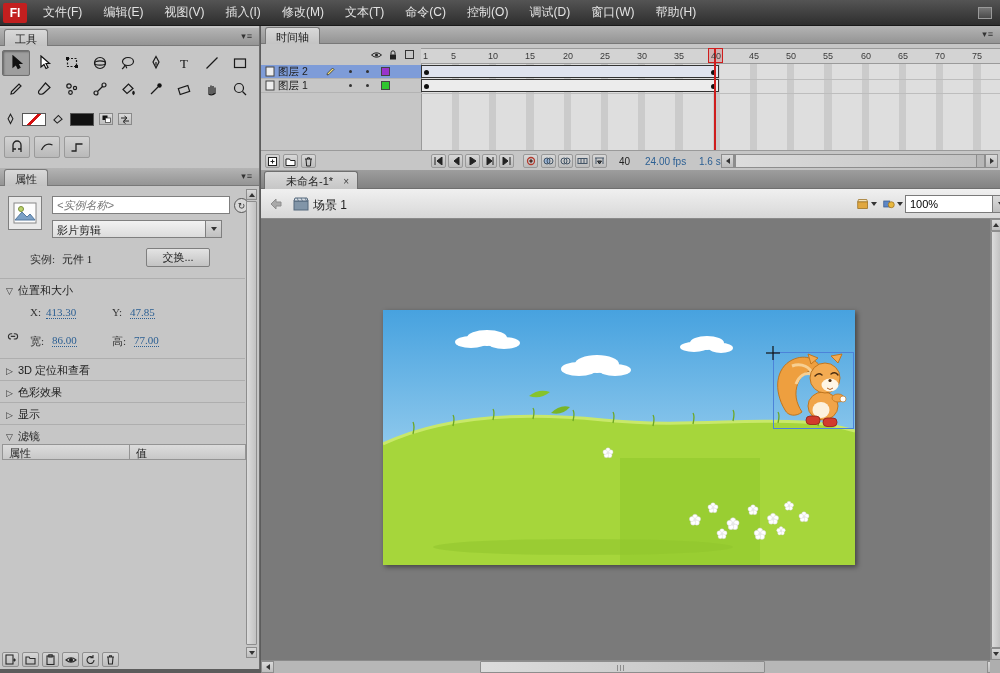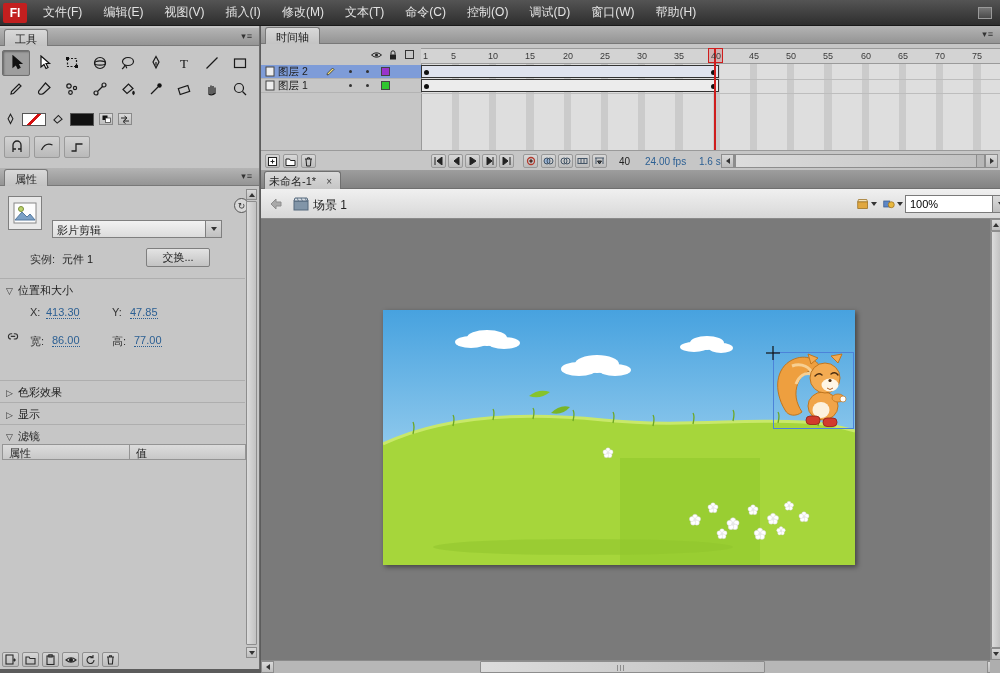--- a/index.html
+++ b/index.html
@@ -45,21 +45,21 @@
   #instance-behavior { left:234px; top:172px; width:15px; height:15px; border:1px solid #555; border-radius:50%; background:#d8d8d8; display:flex; align-items:center; justify-content:center; font-size:9px; color:#333; cursor:pointer; }
   #symbol-type { left:52px; top:194px; width:170px; height:18px; border:1px solid #7f7f7f; background:linear-gradient(#f2f2f2,#dcdcdc); font-size:11px; padding:2px 4px; cursor:pointer; }
   #symbol-type .arrow-box { position:absolute; right:0; top:0; width:16px; height:16px; border-left:1px solid #7f7f7f; background:linear-gradient(#dcdcdc,#c0c0c0); display:flex; align-items:center; justify-content:center; }
   .tri-sm { width:0; height:0; border-left:3.5px solid transparent; border-right:3.5px solid transparent; border-top:4.5px solid #333; }
   #instance-row { left:0; top:224px; width:260px; height:20px; }
   #swap-btn { position:absolute; left:146px; top:-2px; width:64px; height:19px; border:1px solid #7f7f7f; border-radius:2px; background:linear-gradient(#e3e3e3,#c3c3c3); font-size:11px; text-align:center; line-height:17px; cursor:pointer; }
   .sect { position:absolute; left:0; width:245px; height:22px; border-top:1px solid #aeaeae; padding:4px 0 0 6px; font-size:11px; color:#1d1d1d; cursor:pointer; }
   .sect .tri-g { display:inline-block; width:12px; font-size:9px; color:#333; }
   .plabel { color:#333; }
   .hot { color:#2b5f93; border-bottom:1px dotted #2b5f93; cursor:pointer; }
-  .prow { position:absolute; font-size:11px; }
+  .prow { position:absolute; font-size:11px;font-family:Liberation Serif, serif; }
   #filter-hdr-prop { left:2px; top:418px; width:128px; height:16px; background:linear-gradient(#dcdcdc,#c8c8c8); border:1px solid #949494; padding:1px 0 0 6px; }
   #filter-hdr-val { left:129px; top:418px; width:117px; height:16px; background:linear-gradient(#dcdcdc,#c8c8c8); border:1px solid #949494; padding:1px 0 0 6px; }
   #filter-btns { left:2px; top:626px; height:16px; display:flex; gap:3px; }
   .fbtn { width:17px; height:15px; border:1px solid #8f8f8f; border-radius:2px; background:linear-gradient(#d6d6d6,#bcbcbc); display:flex; align-items:center; justify-content:center; cursor:pointer; }
   .fbtn svg { stroke:#2a2a2a; fill:none; stroke-width:1.1; }
 
   
   .sb-track { background:#b7b7b7; border:1px solid #8d8d8d; }
   .sb-thumb { background:linear-gradient(90deg,#dcdcdc,#c2c2c2); border:1px solid #8d8d8d; border-radius:1px; }
   .sb-btn { background:linear-gradient(#d9d9d9,#bdbdbd); border:1px solid #8d8d8d; display:flex; align-items:center; justify-content:center; cursor:pointer; }
@@ -84,21 +84,21 @@
   .kdot { position:absolute; bottom:2px; width:5px; height:5px; border-radius:50%; background:#111; }
   #playhead { position:absolute; left:453px; top:4px; width:2px; height:102px; background:#cf1d1d; z-index:6; }
   #ph-box { position:absolute; left:447px; top:4px; width:15px; height:15px; border:1px solid #cf1d1d; background:rgba(207,29,29,.18); z-index:5; }
   #tl-status { position:absolute; left:0; top:106px; width:739px; height:20px; border-top:1px solid #9a9a9a; background:#c6c6c6; }
   .tlbtn { position:absolute; top:3px; width:15px; height:14px; border:1px solid #999; border-radius:2px; background:linear-gradient(#d8d8d8,#bcbcbc); display:flex; align-items:center; justify-content:center; cursor:pointer; }
   .tlbtn svg { stroke:#222; fill:#222; stroke-width:1; }
   .stat { position:absolute; top:5px; font-size:10px; }
 
   
   #doc-tabs { left:261px; top:170px; width:739px; height:19px; background:linear-gradient(#9d9d9d,#828282); border-bottom:1px solid #6f6f6f; }
-  #doc-tab { position:absolute; left:3px; top:1px; height:18px; padding:2px 8px 0 4px; background:linear-gradient(#d9d9d9,#c6c6c6); border:1px solid #6f6f6f; border-bottom:none; border-radius:3px 3px 0 0; font-size:11px; cursor:pointer; }
+  #doc-tab { position:absolute; left:3px; top:1px; height:18px; padding:2px 8px 0 21px; background:linear-gradient(#d9d9d9,#c6c6c6); border:1px solid #6f6f6f; border-bottom:none; border-radius:3px 3px 0 0; font-size:11px; cursor:pointer; }
   #doc-tab .close { margin-left:7px; color:#444; cursor:pointer; font-size:10px; }
   #edit-bar { left:261px; top:189px; width:739px; height:30px; background:linear-gradient(#f0f0f0,#d8d8d8); border-bottom:1px solid #8a8a8a; }
   #scene-label { position:absolute; left:52px; top:8px; font-size:12px; color:#222; }
   #zoom-box { position:absolute; left:644px; top:6px; width:104px; height:18px; background:#fff; border:1px solid #7a7a7a; font-size:11px; }
   #zoom-input { position:absolute; left:0; top:0; width:75px; height:16px; border:none; padding:0 4px; font-size:11px; font-family:"Liberation Sans",sans-serif; }
   #zoom-arrow { position:absolute; right:0; top:0; width:16px; height:16px; border-left:1px solid #7a7a7a; background:linear-gradient(#dcdcdc,#bfbfbf); display:flex; align-items:center; justify-content:center; cursor:pointer; }
   .ebtn { position:absolute; top:7px; width:20px; height:16px; cursor:pointer; display:flex; align-items:center; }
 
   
   #workspace { left:261px; top:219px; width:729px; height:441px; background:#7a7a7a; overflow:hidden; }
@@ -290,20 +290,21 @@
     <span class="pmenu">▾≡</span>
   </div>
 
   <div class="abs" id="symbol-thumb">
     <svg width="24" height="22" viewBox="0 0 24 22">
         <rect x="1" y="1" width="22" height="20" fill="#fdfdfd" stroke="#888"></rect>
         <circle cx="8" cy="7" r="2.5" fill="#bcd26d" stroke="#7a8f3a"></circle>
         <path d="M2 18 L9 10 L14 15 L17 12 L22 18 Z" fill="#7ba0c6" stroke="#54799e"></path>
       </svg>
   </div>
+  <input class="abs" id="instance-name" type="text" placeholder="&lt;实例名称&gt;" style="">
   <span class="abs" id="instance-behavior">↻</span>
   <div class="abs" id="symbol-type">
     <span>影片剪辑</span>
     <span class="arrow-box">
         <span class="tri-sm"></span>
       </span>
   </div>
   <div class="abs" id="instance-row">
     <span class="prow plabel" style="left:30px; top:2px;">实例:</span>
     <span class="prow" style="left:62px; top:2px;">元件 1</span>
@@ -318,20 +319,21 @@
   <span class="prow" style="left:7px; top:306px;">
       <svg width="12" height="12" viewBox="0 0 12 12">
         <path d="M4 7 a2.6 2.6 0 0 1 0 -5.2 h1.2 M6.8 1.8 H8 a2.6 2.6 0 0 1 0 5.2 H6.8 M3.8 4.4 h4.4" fill="none" stroke="#333" stroke-width="1.1"></path>
       </svg>
     </span>
   <span class="prow plabel" style="left:30px; top:308px;">宽:</span>
   <span class="prow hot" style="left:52px; top:308px;">86.00</span>
   <span class="prow plabel" style="left:112px; top:308px;">高:</span>
   <span class="prow hot" style="left:134px; top:308px;">77.00</span>
 
+  <div class="sect" style="top:332px;"><span class="tri-g">▷</span><span>3D 定位和查看</span></div>
   <div class="sect" style="top:376px;"><span class="tri-g">▷</span><span>显示</span></div>
   <div class="sect" style="top:354px;"><span class="tri-g">▷</span><span>色彩效果</span></div>
   <div class="sect" style="top:398px;"><span class="tri-g">▽</span><span>滤镜</span></div>
 
   <div class="abs" id="filter-hdr-prop">属性</div>
   <div class="abs" id="filter-hdr-val">值</div>
 
   <div class="abs" id="filter-btns">
     <span class="fbtn">
         <svg width="11" height="11" viewBox="0 0 11 11">

